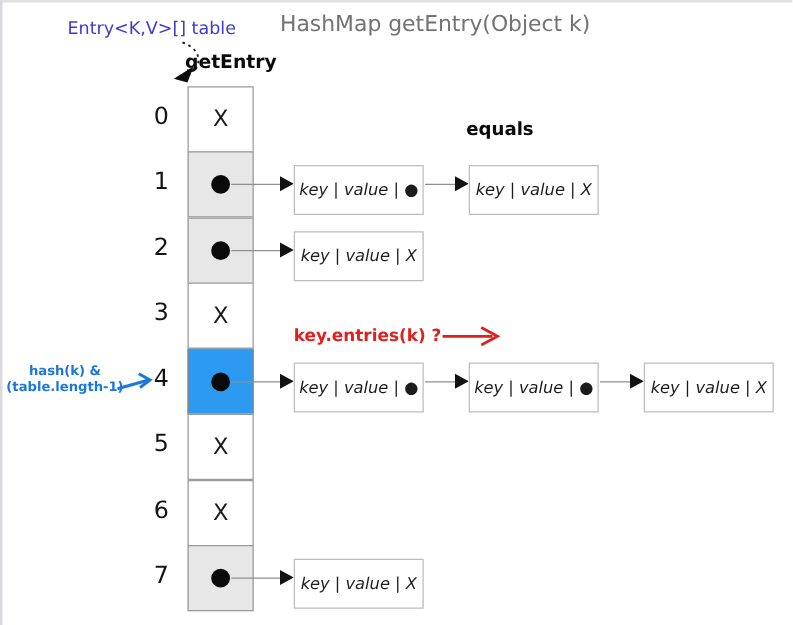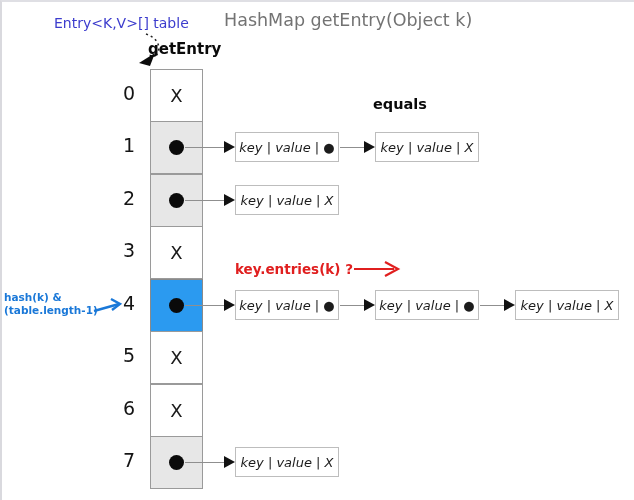--- a/index.html
+++ b/index.html
@@ -17,24 +17,24 @@
     position:absolute;left:148px;width:53px;height:53px;box-sizing:border-box;
     border:1px solid #9a9a9a;background:#fff;display:flex;align-items:center;justify-content:center;
     font-size:18px;color:#1a1a1a;
   }
   .cell.gray{background:#e7e7e7;}
   .cell.blue{background:#2b9af0;border-color:#8a8a8a;}
   .dot{width:15px;height:15px;border-radius:50%;background:#0a0a0a;}
   .hline{position:absolute;height:1px;background:#8f8f8f;}
   .ahead{position:absolute;width:0;height:0;border-top:6px solid transparent;border-bottom:6px solid transparent;border-left:11px solid #121212;}
   .ebox{
-    position:absolute;width:104px;height:30px;box-sizing:border-box;border:1px solid #bdbdbd;background:#fff;
+    position:absolute;width:104px;height:40px;box-sizing:border-box;border:1px solid #bdbdbd;background:#fff;
     display:flex;align-items:center;justify-content:center;font-style:italic;font-size:13px;color:#1c1c1c;white-space:nowrap;
   }
-  .hash-label{position:absolute;left:2px;top:289px;width:96px;text-align:left;font-size:10.5px;font-weight:bold;color:#1a78d8;line-height:13px;}
+  .hash-label{position:absolute;left:2px;top:289px;width:96px;text-align:center;font-size:10.5px;font-weight:bold;color:#1a78d8;line-height:13px;}
   .red-label{position:absolute;left:233px;top:259px;font-size:13.5px;font-weight:bold;color:#e01f1f;white-space:nowrap;}
   svg{position:absolute;overflow:visible;}
 </style>
 </head>
 <body>
 
 <div class="stage">
 
   <div class="title">HashMap getEntry(Object k)</div>
   <div class="table-ref">Entry&lt;K,V&gt;[] table</div>

